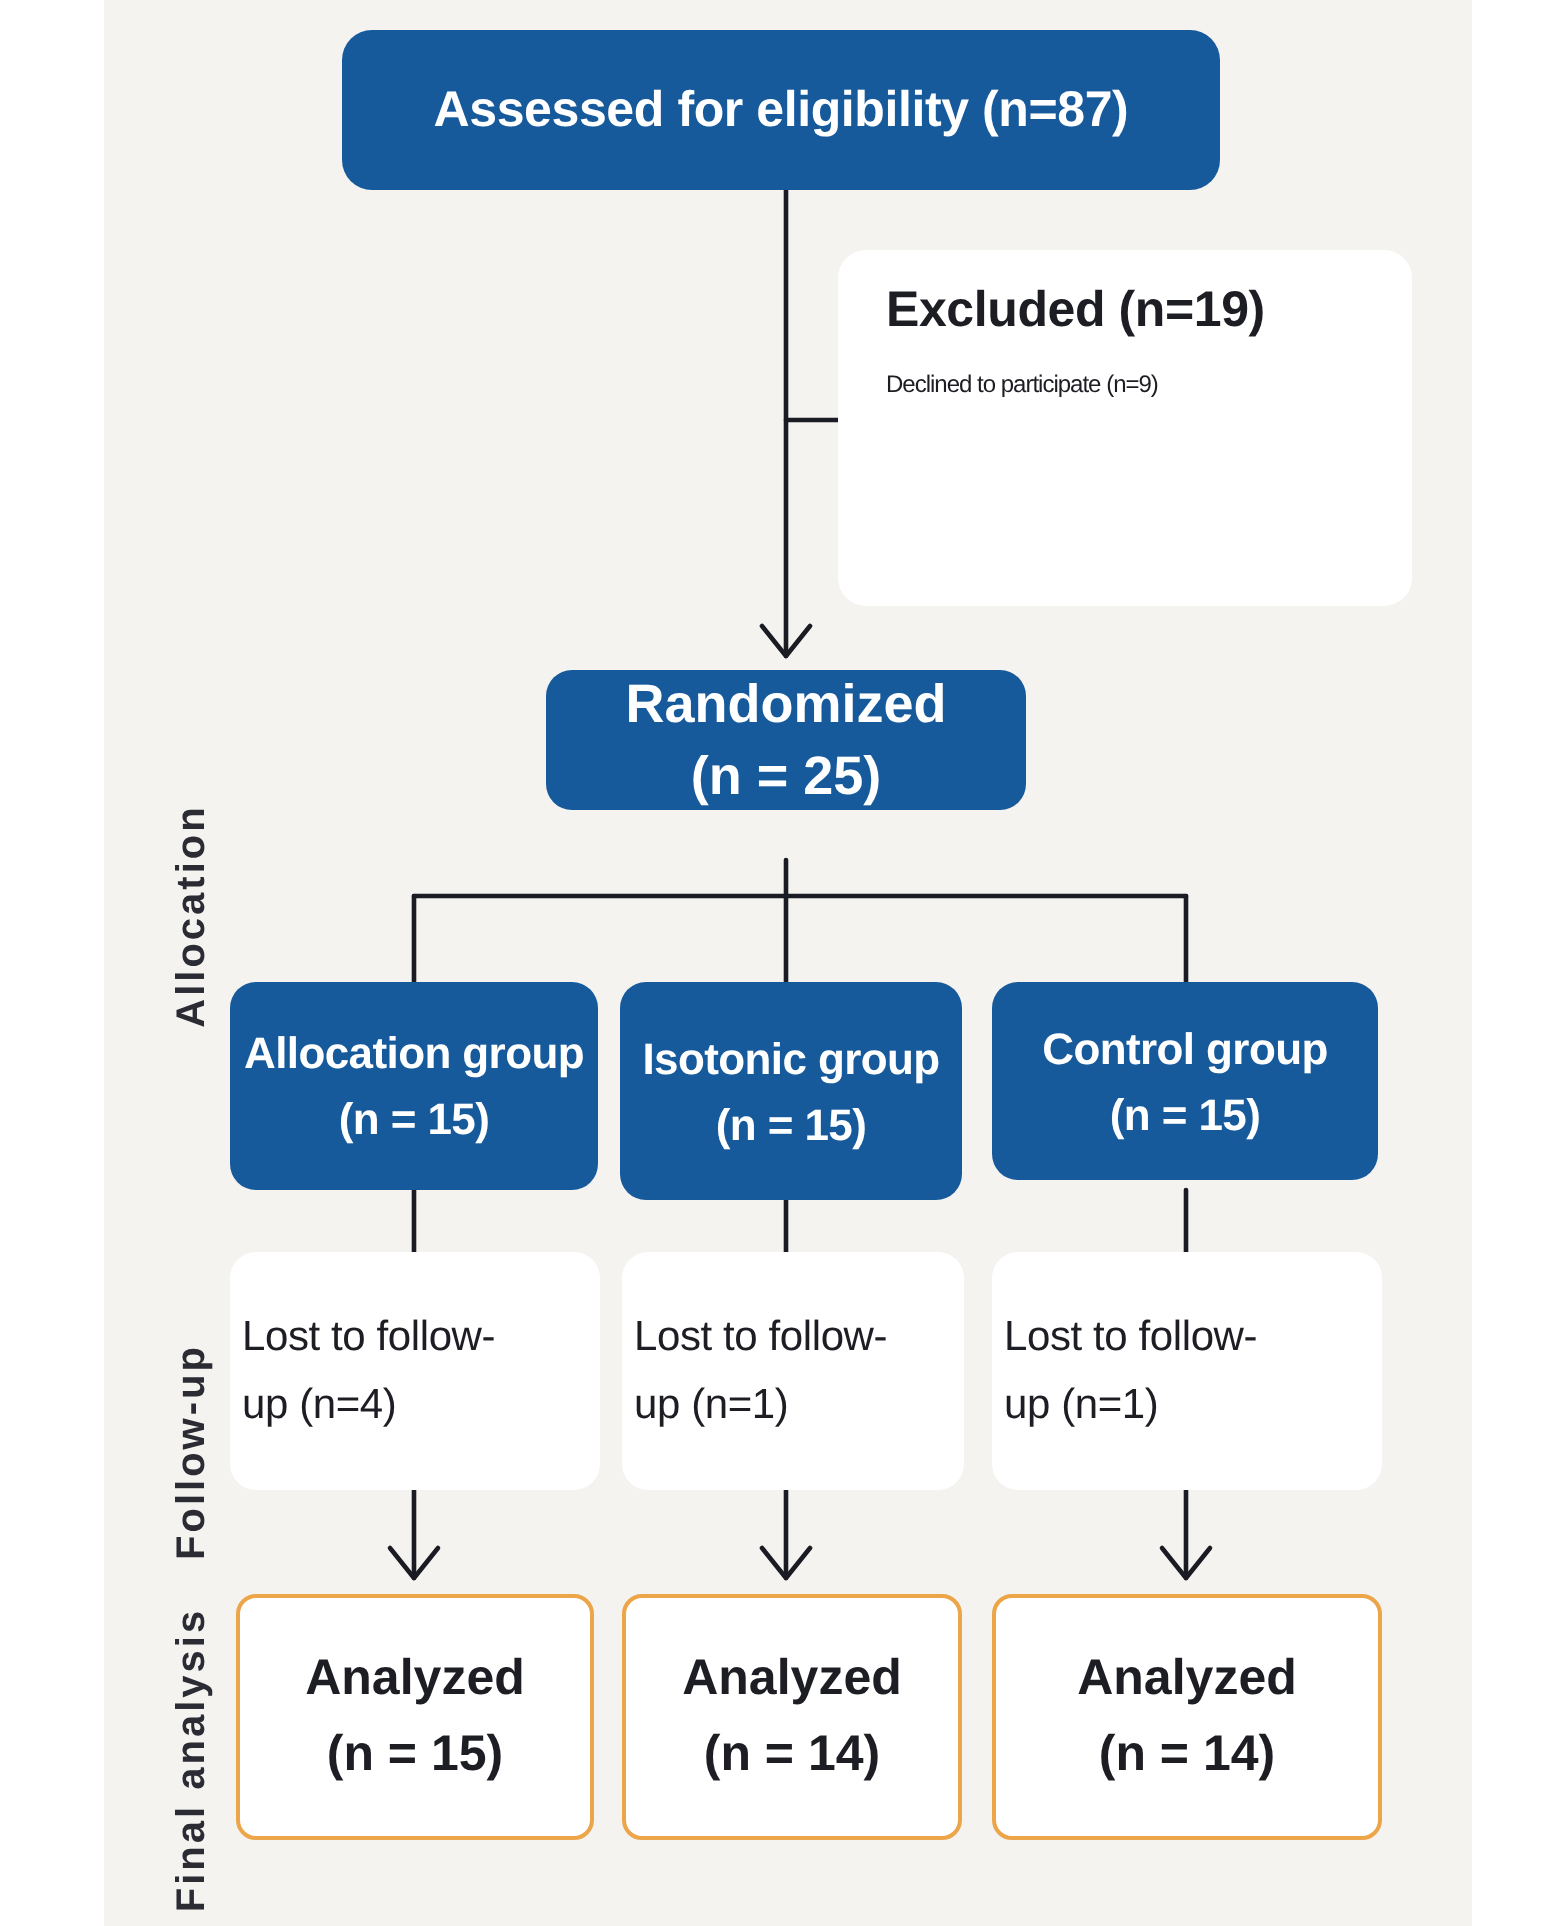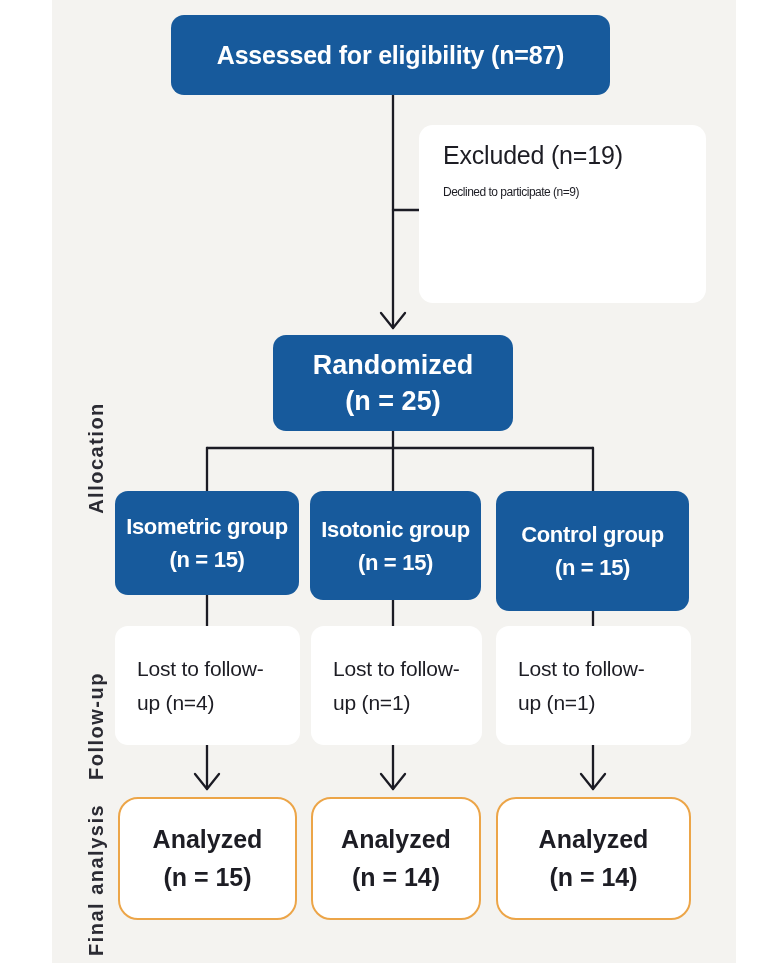--- a/index.html
+++ b/index.html
@@ -48,49 +48,49 @@
     font-weight: bold;
   }
   .node-white {
     background: #ffffff;
     color: #1D1D24;
     border-radius: 13px;
   }
   .node-orange {
     background: #ffffff;
     color: #1D1D24;
-    border-radius: 20px;
+    border-radius: 10px;
     border: 2.5px solid #ECA548;
     font-weight: bold;
   }
-  .top-box { font-size: 25px; letter-spacing: -0.2px; white-space: nowrap; }
+  .top-box { font-size: 25px; letter-spacing: -0.2px; white-space: nowrap; border-radius: 15px; }
   .randomized-box { font-size: 27px; line-height: 1.35; }
   .group-box { font-size: 22px; letter-spacing: -0.3px; line-height: 1.5; white-space: nowrap; }
   .followup-box {
     font-size: 21px;
     line-height: 1.58;
     align-items: flex-start;
     text-align: left;
-    padding-left: 22px;
+    padding-left: 6px;
     padding-right: 8px;
     letter-spacing: -0.2px;
   }
   .analyzed-box { font-size: 25px; line-height: 1.5; }
   .excluded-box {
     position: absolute;
     z-index: 2;
     box-sizing: border-box;
     background: #ffffff;
     border-radius: 14px;
     color: #1D1D24;
     padding: 16px 14px 14px 24px;
   }
   .excluded-title {
     font-size: 25px;
-    font-weight: normal;
+    font-weight: bold;
     margin: 0 0 15px 0;
     letter-spacing: -0.2px;
   }
   .excluded-reason {
     font-size: 12px;
     margin: 0 0 13px 0;
     line-height: 1.32;
     letter-spacing: -0.5px;
   }
   .excluded-reason.wrap { white-space: normal; letter-spacing: -0.2px; }
@@ -147,34 +147,34 @@
 
   <div class="node node-blue top-box" style="left:171px; top:15px; width:439px; height:80px;">
     <span>Assessed for eligibility (n=87)</span>
   </div>
 
   <div class="excluded-box" style="left:419px; top:125px; width:287px; height:178px;">
     <p class="excluded-title">Excluded (n=19)</p>
     <p class="excluded-reason nowrap">Declined to participate (n=9)</p>
   </div>
 
-  <div class="node node-blue randomized-box" style="left:273px; top:335px; width:240px; height:96px;">
+  <div class="node node-blue randomized-box" style="left:273px; top:335px; width:240px; height:70px;">
     <div>Randomized</div>
     <div>(n = 25)</div>
   </div>
 
   <div class="node node-blue group-box" style="left:115px; top:491px; width:184px; height:104px;">
-    <div>Isometric group</div>
+    <div>Allocation group</div>
     <div>(n = 15)</div>
   </div>
   <div class="node node-blue group-box" style="left:310px; top:491px; width:171px; height:109px;">
     <div>Isotonic group</div>
     <div>(n = 15)</div>
   </div>
-  <div class="node node-blue group-box" style="left:496px; top:491px; width:193px; height:120px;">
+  <div class="node node-blue group-box" style="left:496px; top:491px; width:193px; height:99px;">
     <div>Control group</div>
     <div>(n = 15)</div>
   </div>
 
   <div class="node node-white followup-box" style="left:115px; top:626px; width:185px; height:119px;">
     <div>Lost to follow-</div>
     <div>up (n=4)</div>
   </div>
   <div class="node node-white followup-box" style="left:311px; top:626px; width:171px; height:119px;">
     <div>Lost to follow-</div>

